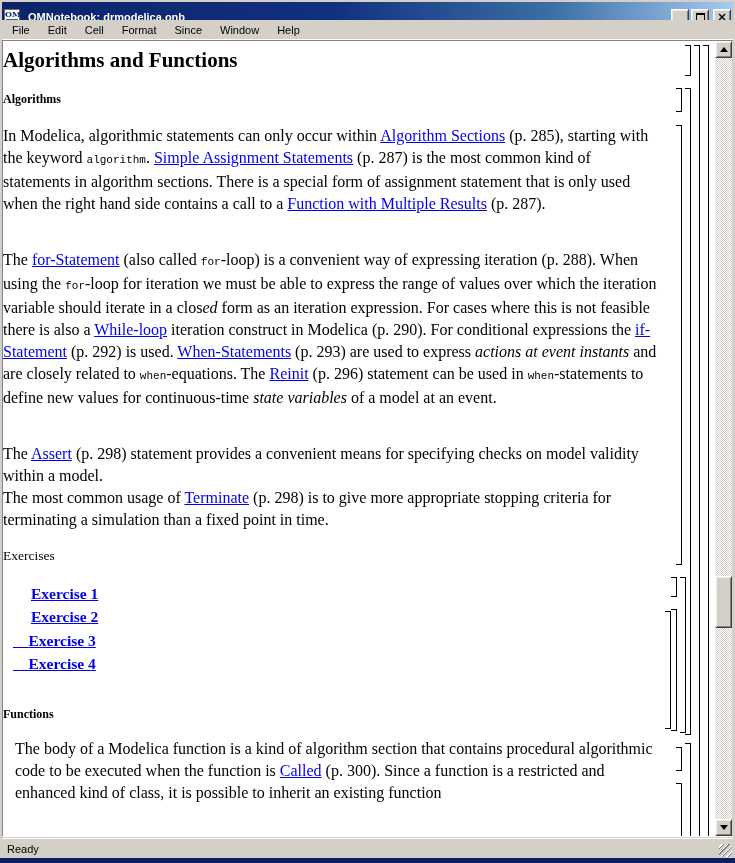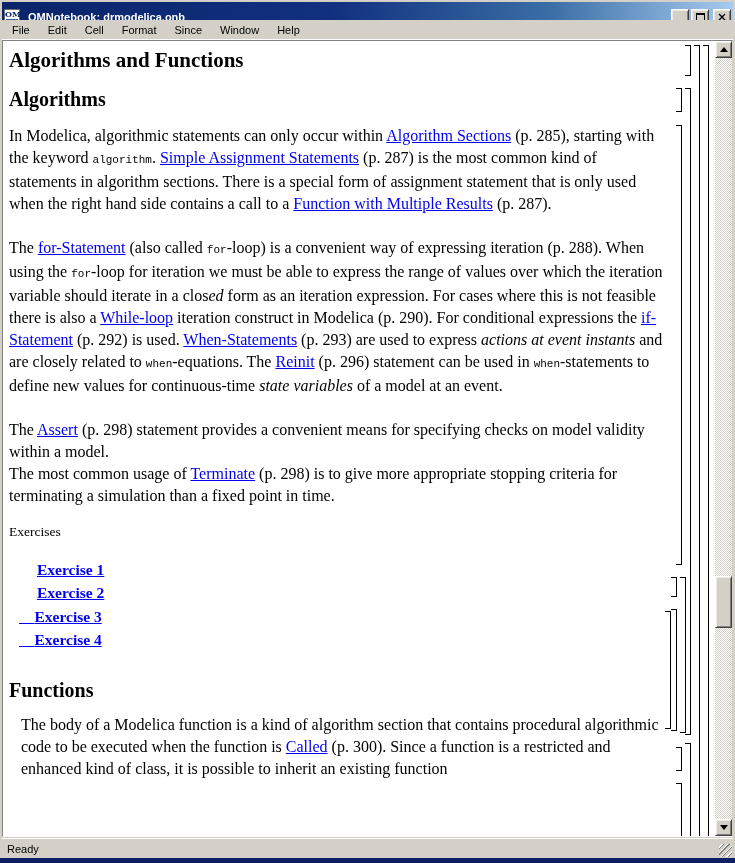--- a/index.html
+++ b/index.html
@@ -43,29 +43,29 @@
   }
   .menu-item{padding:2px 8px;margin-left:2px;cursor:default;}
   
   #content{
     position:absolute;top:40px;left:2px;width:731px;height:797px;
     background:#ffffff;box-sizing:border-box;
     border:1px solid #828282;border-bottom-color:#ffffff;border-right-color:#d4d0c8;
     overflow:hidden;
   }
   #textcol{
-    position:absolute;left:6px;top:0;width:654px;
+    position:absolute;left:0;top:0;width:654px;
     font-family:"Liberation Serif","DejaVu Serif",serif;
     font-size:16px;line-height:22px;color:#000;
   }
   #doc-title{font-size:21px;line-height:26px;font-weight:bold;margin:6px 0 0 0;}
-  .sec-heading{font-size:20px;line-height:19px;font-weight:bold;margin:17px 0 0 0;}
+  .sec-heading{font-size:12px;line-height:19px;font-weight:bold;margin:17px 0 0 0;}
   #heading-functions{margin-top:28px;}
   .para{margin:16px 0 0 0;}
-  .para + .para{margin-top:22px;}
+  .para + .para{margin-top:34px;}
   #para-alg-1{margin-top:16px;}
   a.doclink{color:#0000ee;text-decoration:underline;cursor:pointer;}
   .code{font-family:Liberation Mono, monospace;font-size:11px;}
   #exercises-label{font-size:13.5px;line-height:18px;margin:16px 0 0 0;}
   #exercise-list{margin:18px 0 0 0;font-family:Liberation Serif, serif;}
   .ex-row{height:23.4px;}
   a.ex-link{
     color:#0000ee;font-weight:bold;font-size:15.5px;text-decoration:underline;
     margin-left:28px;cursor:pointer;
   }

